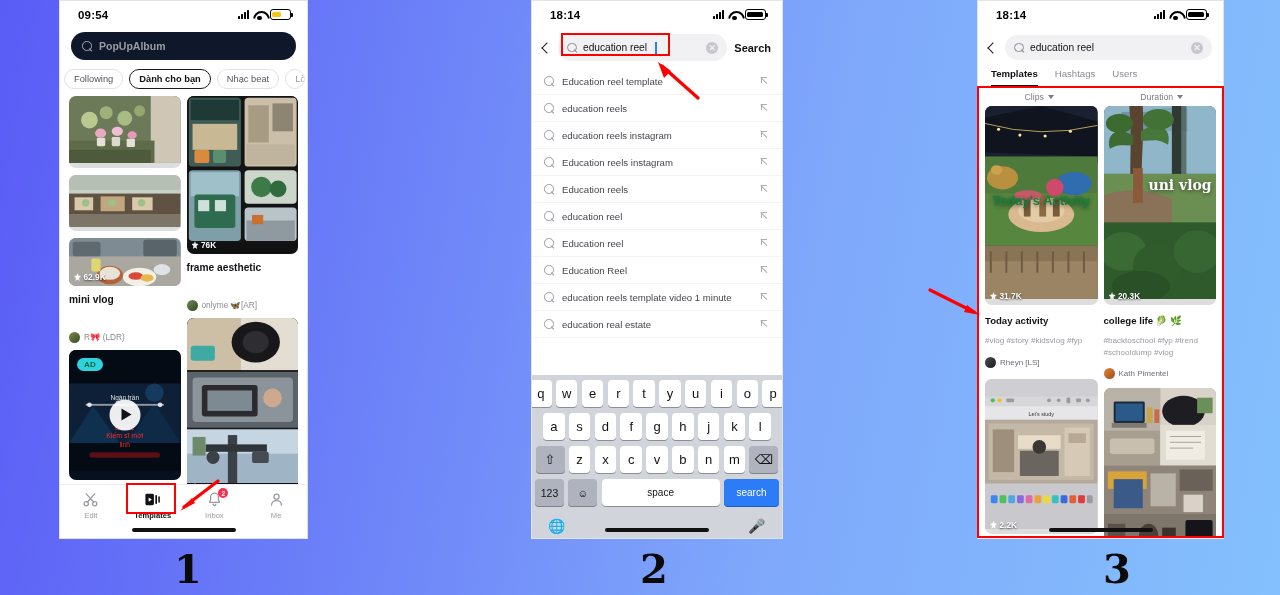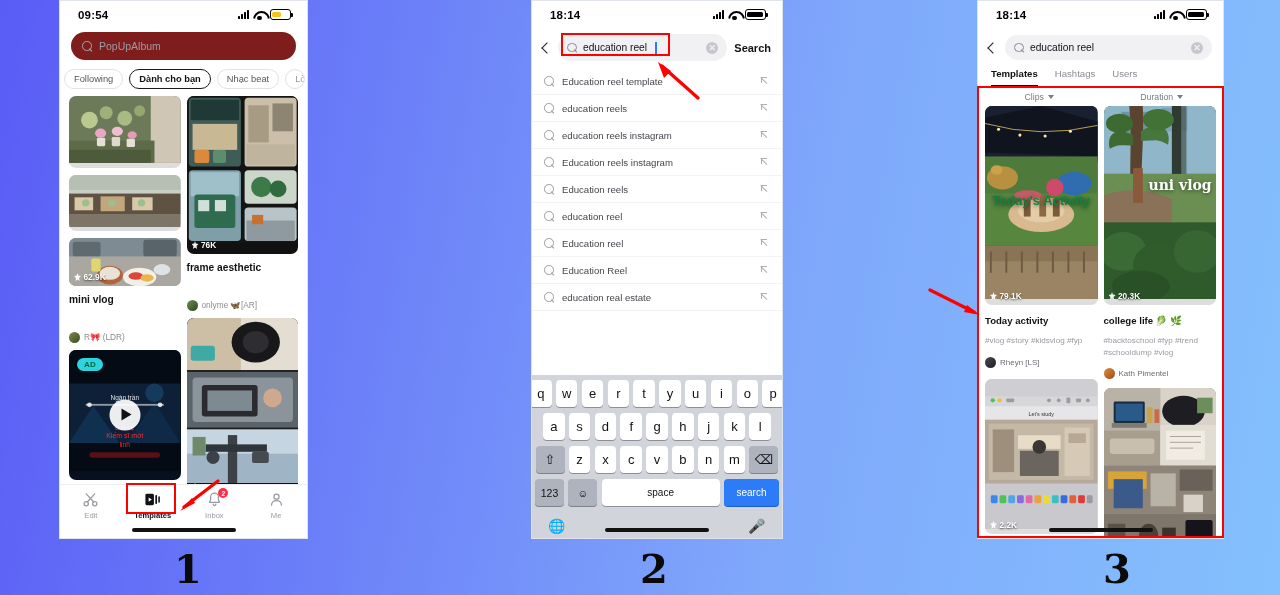--- a/index.html
+++ b/index.html
@@ -48,22 +48,22 @@
           border: 1.3px solid #000; border-radius: 3px; }
   .batt::after { content:""; position:absolute; right:-3px; top:3px;
                  width:1.7px; height:4px; background:#000; border-radius:0 1px 1px 0; }
   .batt span { position:absolute; left:1.3px; top:1.3px; bottom:1.3px;
                border-radius:1.5px; display:block; }
   .batt.low span { background:#f5c518; width: 9px; }
   .batt.full span { background:#000; width: 16px; }
 
   
   .p1-search {
-    margin: 4px 11px 0; height: 28px; background: #7f1d1d;
-    border-radius: 14px; display: flex; align-items: center; padding: 0 11px; gap: 7px;
+    margin: 4px 11px 0; height: 28px; background: #0f172a;
+    border-radius: 14px; display: flex; align-items: center; padding: 0 11px; gap: 7px; font-weight: bold;
   }
   .p1-search .ph { font-size: 10.5px; color: #9b9ba3; }
   .chips { display: flex; align-items: center; gap: 6px; padding: 9px 4px 7px; }
   .chip {
     border: 1px solid #e2e2e6; border-radius: 13px; padding: 4px 9px;
     font-size: 9.3px; color: #55555c; white-space: nowrap; background:#fff;
   }
   .chip.active { border: 1.4px solid #1b1b1f; color:#111; font-weight: 700; }
   .chip.cut { overflow:hidden; max-width: 40px; color:#9a9aa2; }
 
@@ -444,20 +444,25 @@
           <span class="arrow-nw"></span>
         </li>
       <li>
           <span class="mag" style="color:#9a9aa2"></span>
           <span class="txt">Education reel</span>
           <span class="arrow-nw"></span>
         </li>
       <li>
           <span class="mag" style="color:#9a9aa2"></span>
           <span class="txt">Education Reel</span>
+          <span class="arrow-nw"></span>
+        </li>
+      <li>
+          <span class="mag" style="color:#9a9aa2"></span>
+          <span class="txt">education reels template video 1 minute</span>
           <span class="arrow-nw"></span>
         </li>
       <li>
           <span class="mag" style="color:#9a9aa2"></span>
           <span class="txt">education real estate</span>
           <span class="arrow-nw"></span>
         </li>
     </ul>
 
     <div class="kb">
@@ -578,21 +583,21 @@
             <rect x="70" y="96" width="7" height="18" fill="#7a5b3a"></rect>
             <ellipse cx="44" cy="92" rx="14" ry="5" fill="#d8556e" opacity=".85"></ellipse>
             <rect y="144" width="116" height="55" fill="#8a7456"></rect>
             <rect y="160" width="116" height="39" fill="#9a8463"></rect>
             <g stroke="#6d5a40" stroke-width="2">
               <path d="M6 150v22M22 150v22M38 150v22M54 150v22M70 150v22M86 150v22M102 150v22"></path>
             </g>
           </svg>
           <div style="position:absolute;left:0;right:0;top:88px;text-align:center;color:#15803d;
                       font-size:13px;font-weight:700;line-height:1.1;text-shadow:0 1px 4px rgba(0,0,0,.6)">Today's Activity</div>
-          <span class="plays">79.1K</span>
+          <span class="plays">31.7K</span>
         </div>
         <div class="p3-title">Today activity</div>
         <div class="p3-tags">#vlog #story #kidsvlog #fyp</div>
         <div class="p3-auth">
           <span class="av" style="background:linear-gradient(135deg,#4a4a52,#1c1c22)"></span>
           <span>Rheyn [LS]</span>
         </div>
 
         <div class="vcard" style="height:155px;margin-top:4px">
           <svg class="art" viewBox="0 0 116 155" preserveAspectRatio="none">

